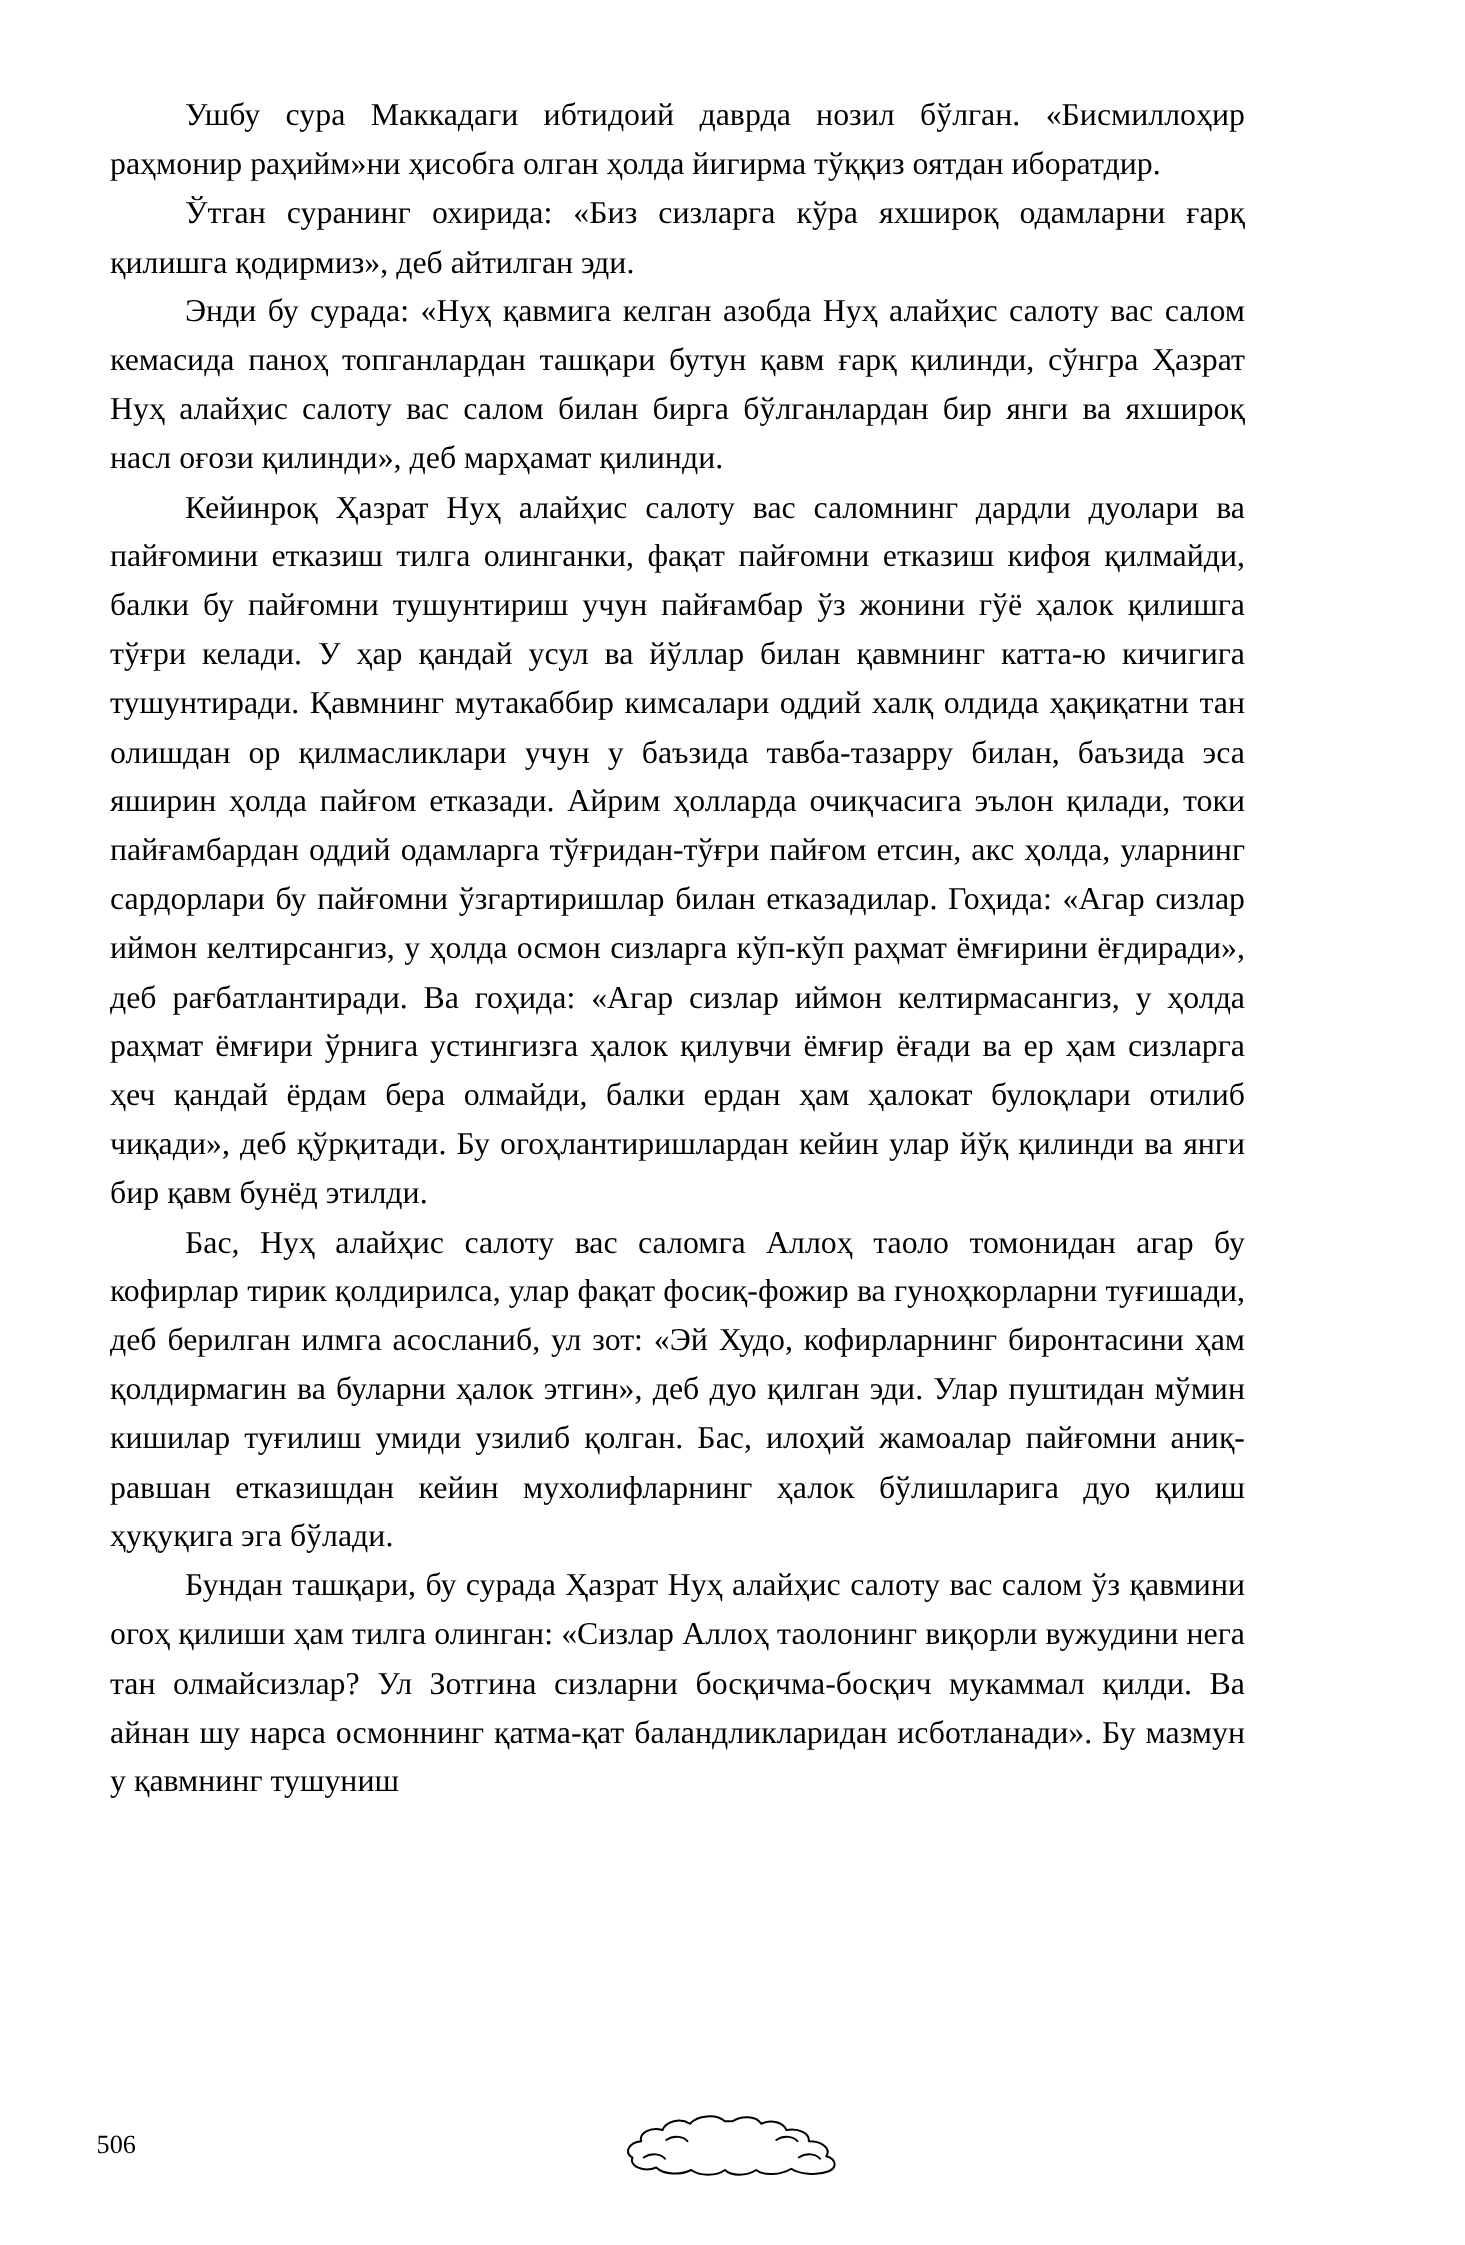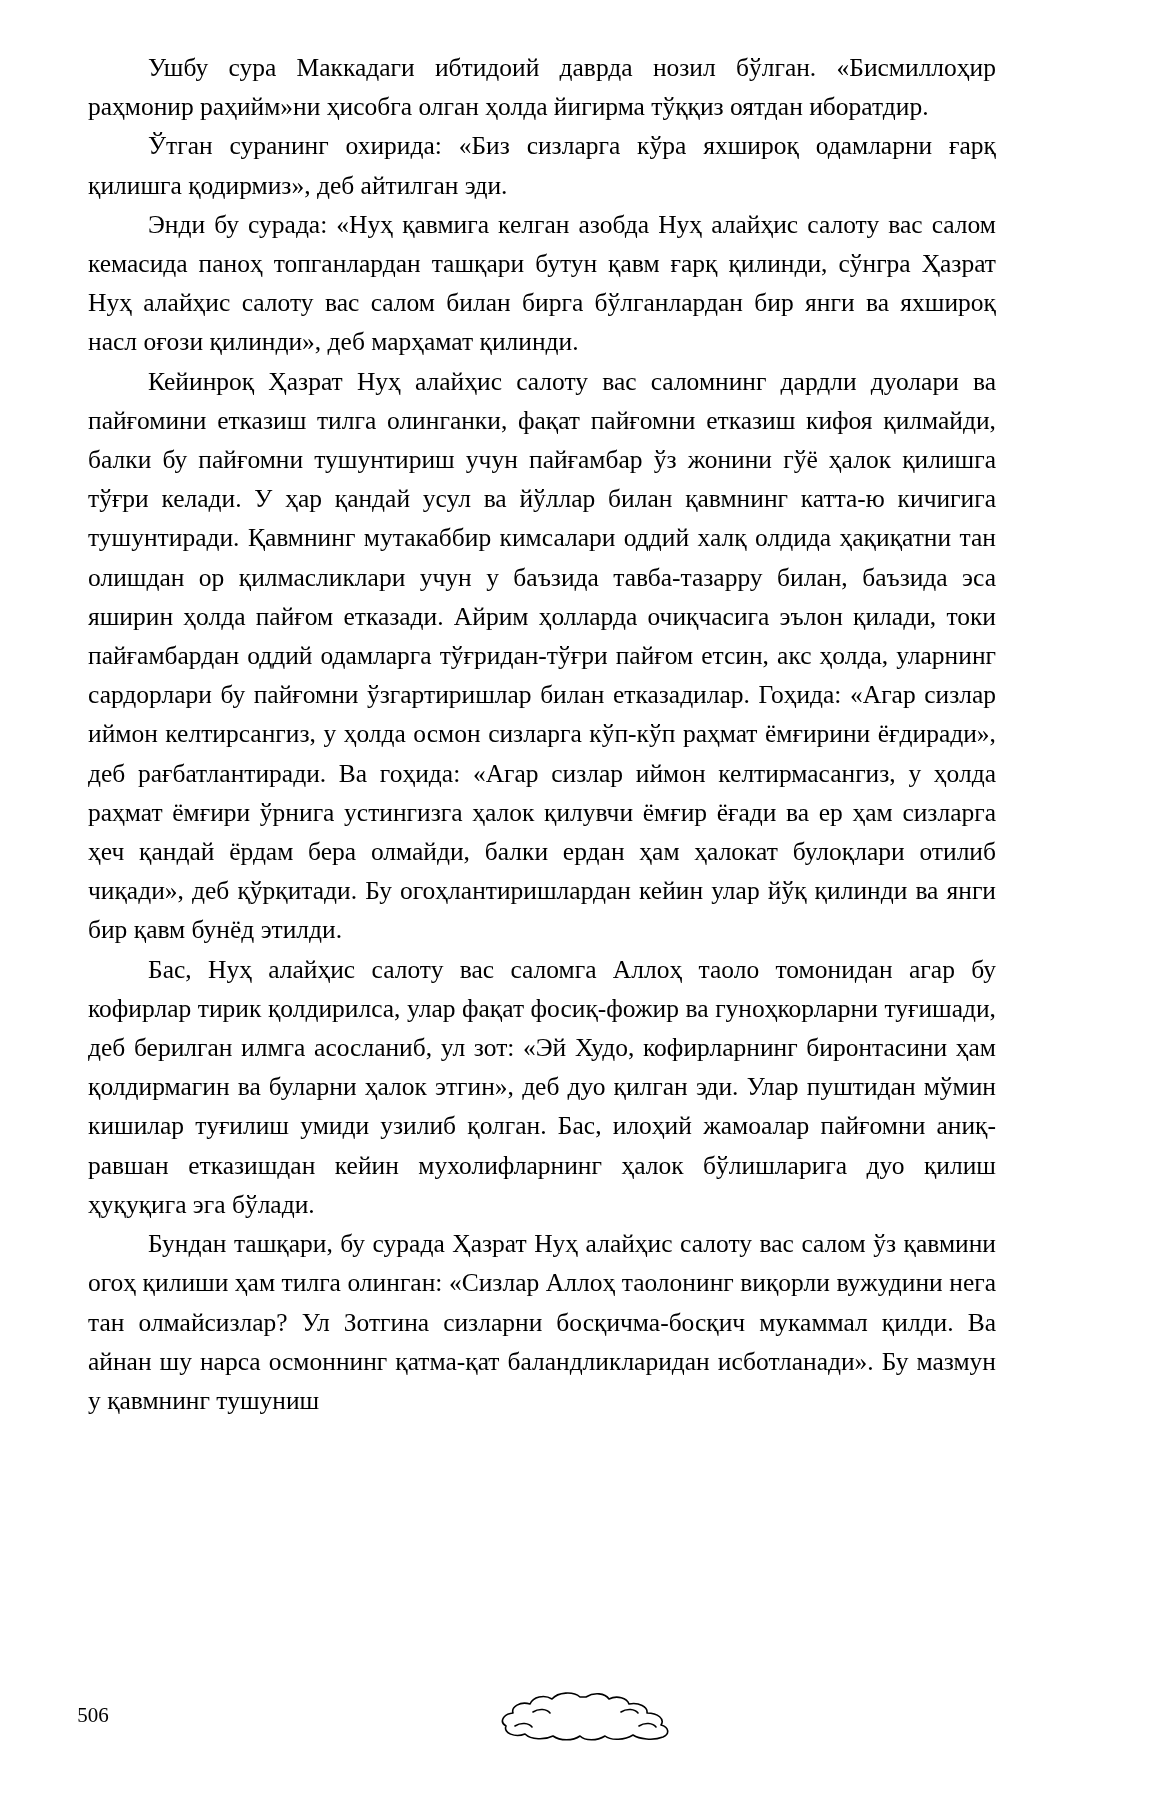--- a/index.html
+++ b/index.html
@@ -31,21 +31,21 @@
     text-align: center;
     font-size: 31px;
     font-weight: bold;
     letter-spacing: 0.2px;
     margin: 0;
     padding-top: 86px;
     padding-bottom: 0;
     line-height: 1.2;
   }
   .body-text {
-    margin-top: 48px;
+    margin-top: 72px;
   }
   p.para {
     margin: 0;
     padding: 0;
     font-size: 25.5px;
     line-height: 39.2px;
     text-align: justify;
     text-align-last: left;
     text-indent: 60px;
     word-spacing: 0px;

